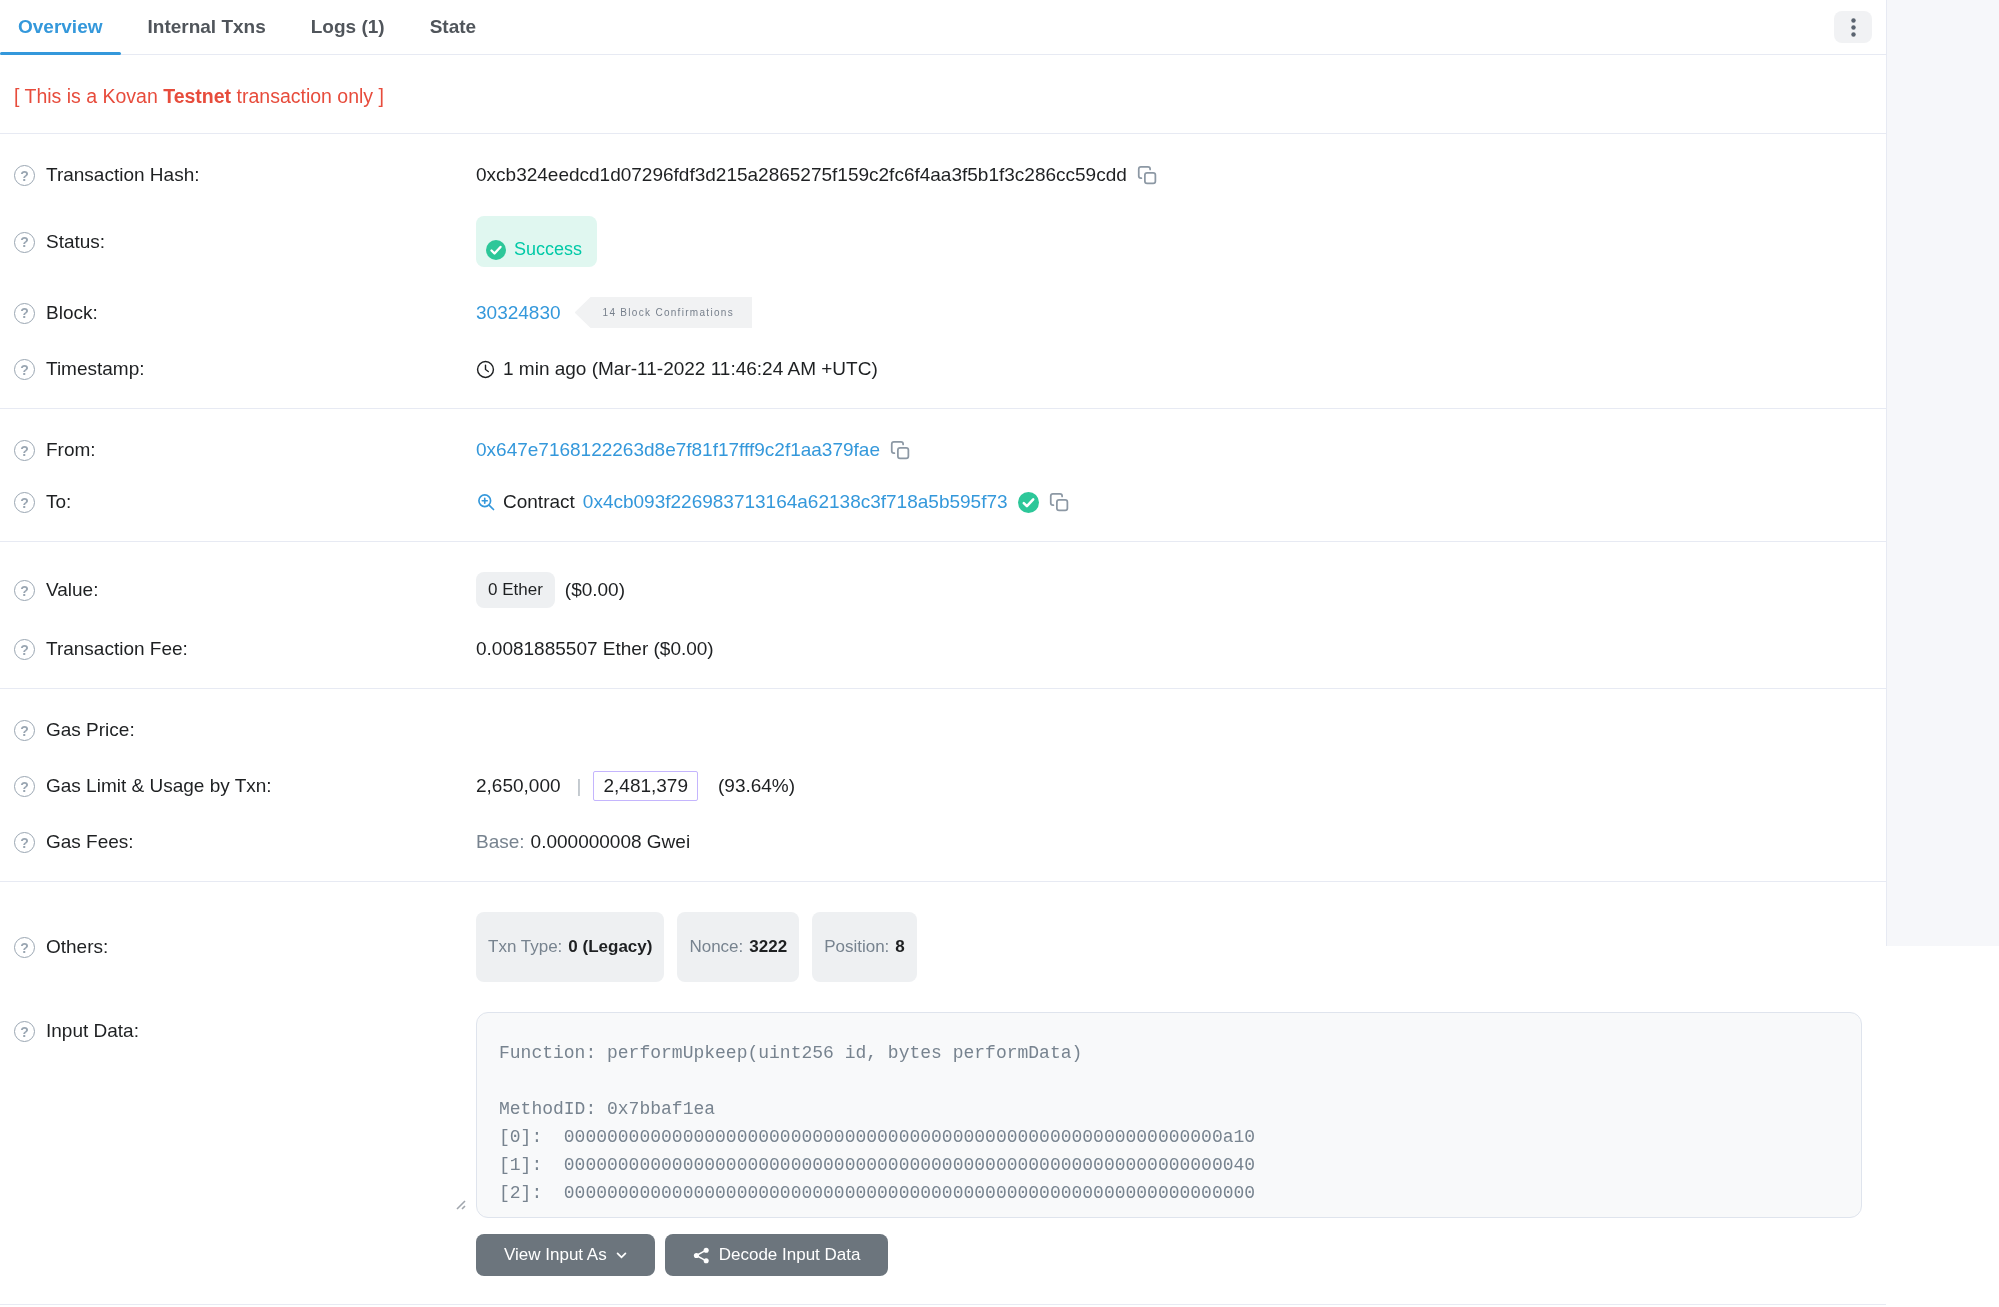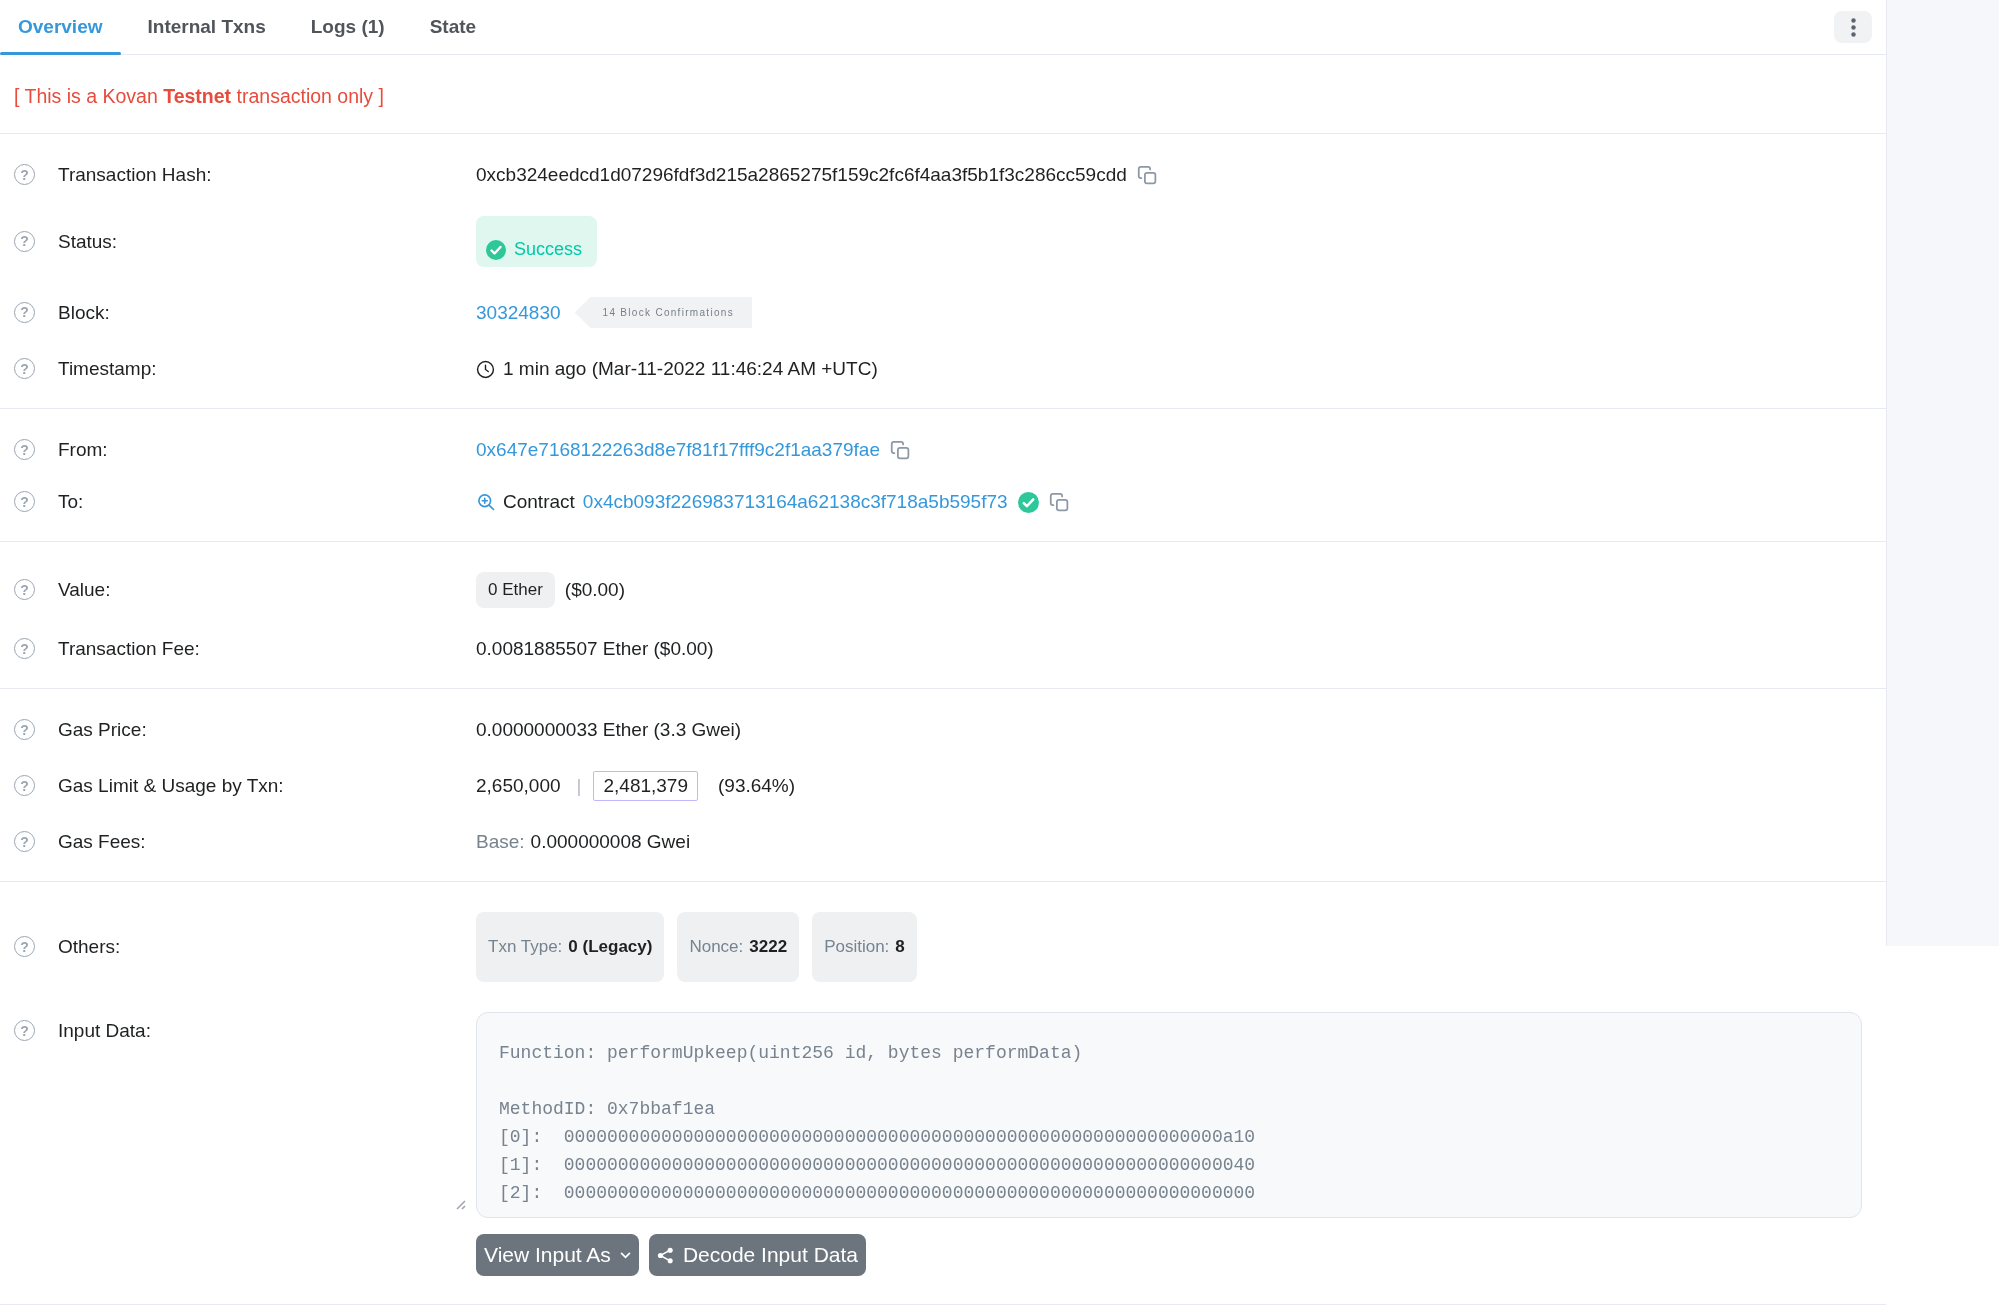--- a/index.html
+++ b/index.html
@@ -30,21 +30,21 @@
   .notice b { font-weight:700; }
 
   .hr { border-top:1px solid #e7eaf3; }
   .hr.first { margin-top: 25px; }
 
   
   .section { padding: 30px 14px 28px 14px; }
   .row { display:flex; align-items:center; }
   .row + .row { margin-top: 30px; }
   .row.top { align-items: flex-start; }
-  .label-col { width: 462px; flex:none; display:flex; align-items:flex-start; gap:23px; }
+  .label-col { width: 462px; flex:none; display:flex; align-items:flex-end; gap:11px; }
   .row.top .label-col { padding-top: 8px; }
   .value-col { flex:1; display:flex; align-items:center; min-width:0; }
   .qicon { width:21px; height:21px; flex:none; border:1.5px solid #9aa6b2; border-radius:50%;
            color:#9aa6b2; font-size:14px; font-weight:700; display:flex; align-items:center;
            justify-content:center; cursor:pointer; }
   .qicon::before { content:"?"; }
   .lbl { color:#1e2022; }
 
   a.link { color:#3498db; text-decoration:none; cursor:pointer; }
   .icon-btn { background:none; border:none; cursor:pointer; display:inline-flex; align-items:center; }
@@ -70,21 +70,21 @@
 
   
   .input-box { width: 1386px; height: 206px; background:#f8f9fa; border:1px solid #dfe4ed;
                border-radius:12px; padding: 26px 22px;
                font-family:"Liberation Mono","DejaVu Sans Mono",monospace;
                font-size:18px; line-height:28px; color:#77838f; white-space:pre;
                overflow:hidden; position:relative; }
   .grip { position:absolute; right:4px; bottom:4px; }
   .btn-row { margin-top:16px; display:flex; gap:10px; }
   .btn { background:#6c757d; color:#fff; border:none; border-radius:8px; height:42px;
-         padding: 0 8px; font-size:21px; font-family:inherit; display:inline-flex;
+         padding: 0 28px; font-size:17px; font-family:inherit; display:inline-flex;
          align-items:center; gap:9px; cursor:pointer; }
 
   svg { display:block; }
 </style>
 </head>
 <body>
 
 <div class="page">
   <div class="card">
 
@@ -256,23 +256,20 @@
       </div>
     </div>
 
     <div class="hr"></div>
 
     <div class="section">
       <div class="row">
         <div class="label-col">
           <span class="qicon"></span>
           <span class="lbl">Gas Price:</span>
-        </div>
-        <div class="value-col">
-          <span>0.0000000033 Ether (3.3 Gwei)</span>
         </div>
       </div>
 
       <div class="row">
         <div class="label-col">
           <span class="qicon"></span>
           <span class="lbl">Gas Limit &amp; Usage by Txn:</span>
         </div>
         <div class="value-col">
           <span>2,650,000</span>

